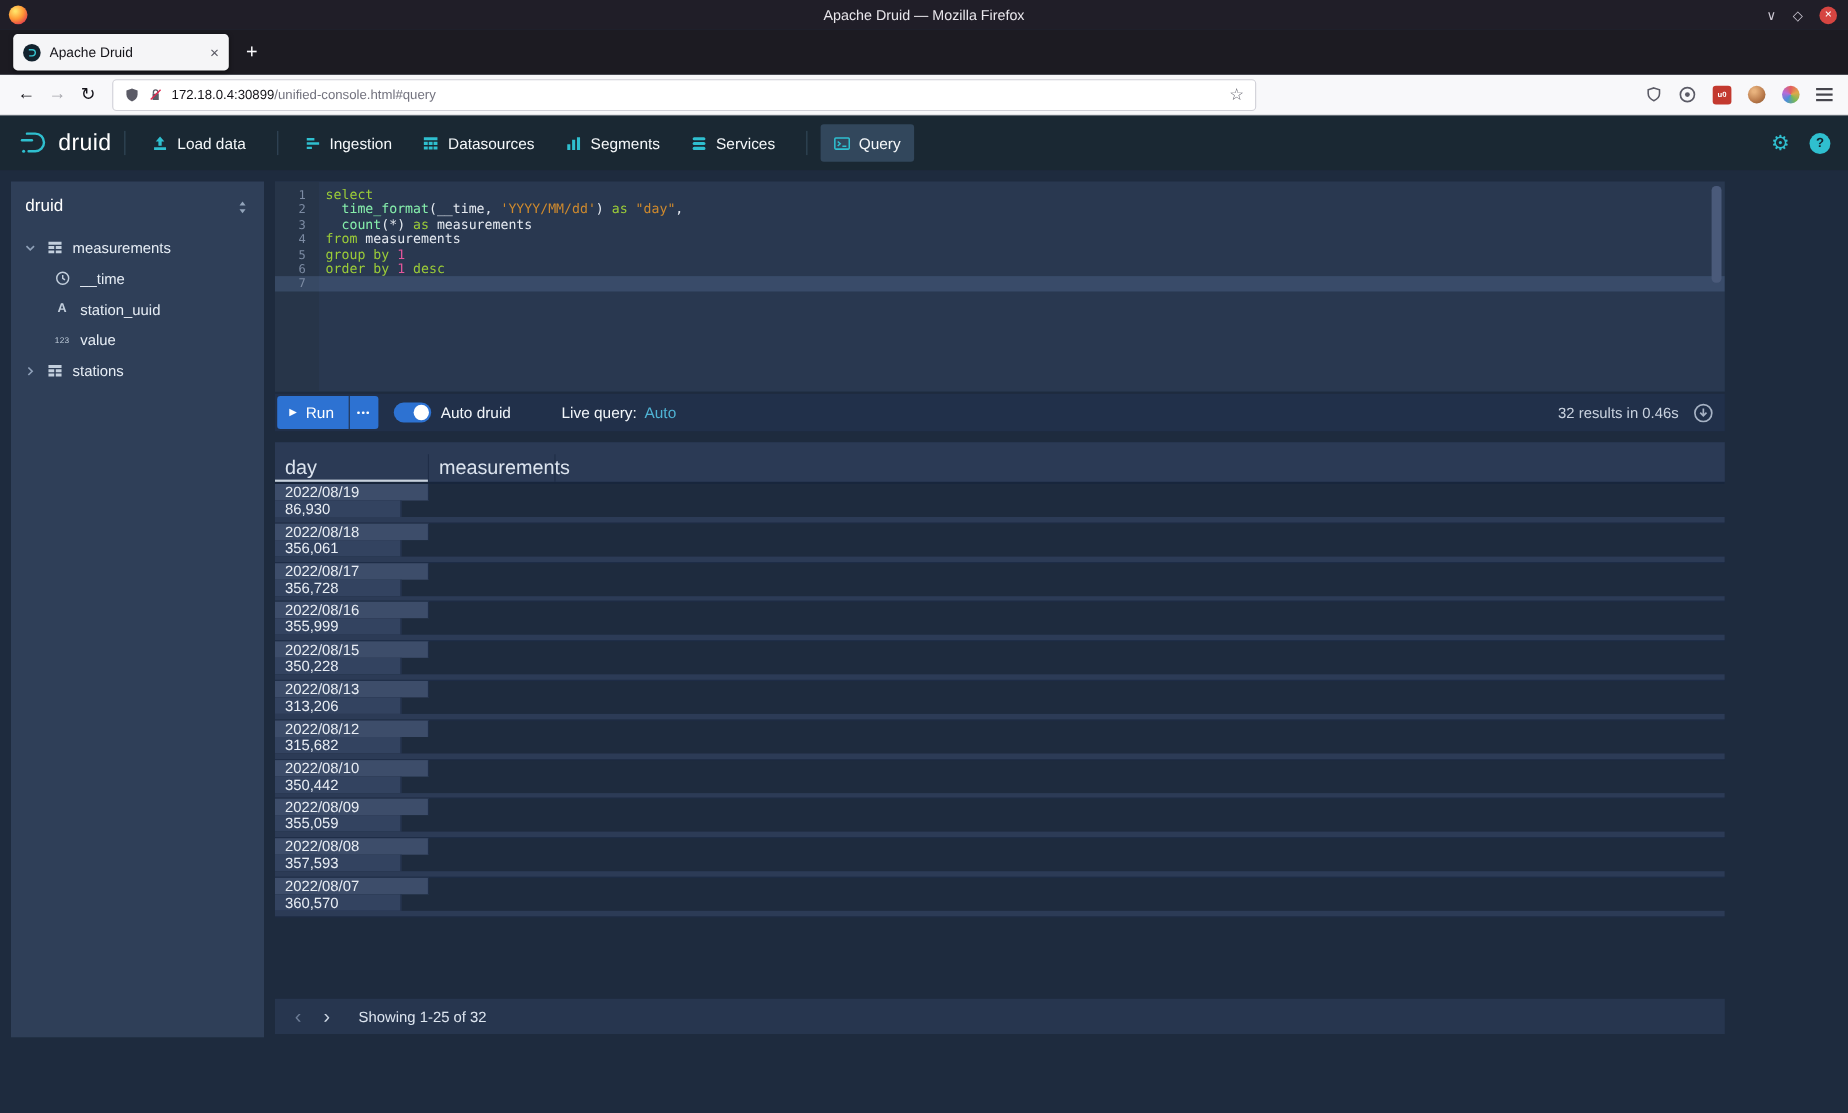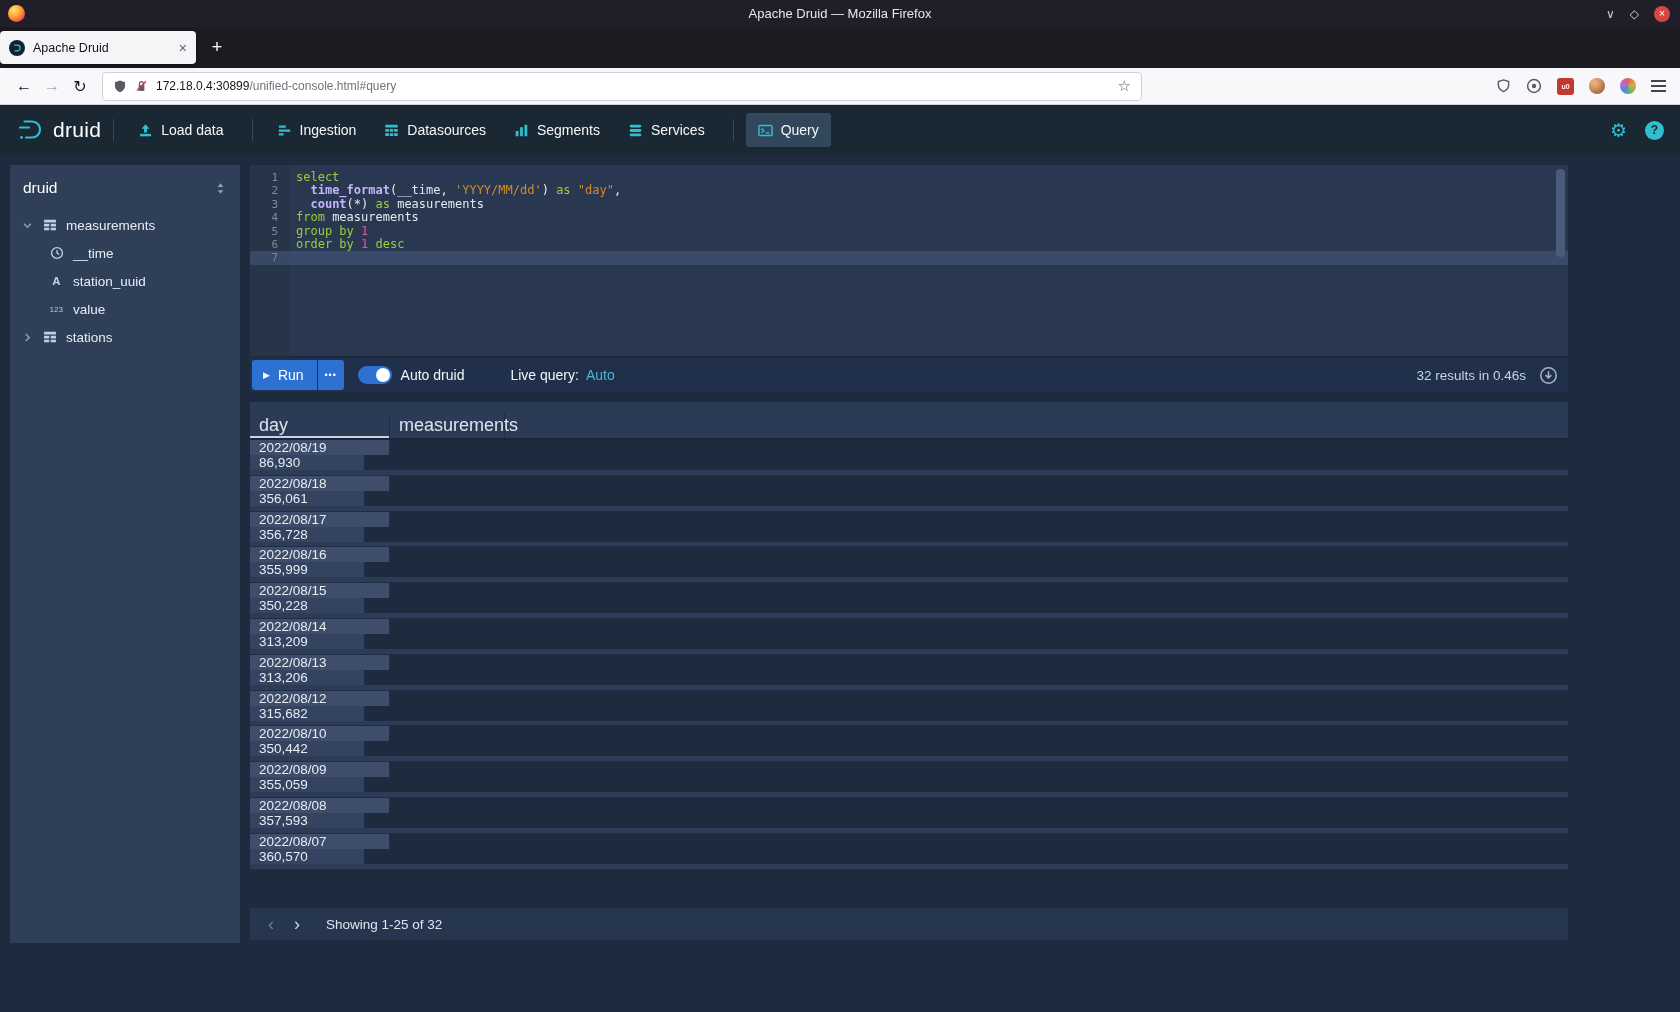--- a/index.html
+++ b/index.html
@@ -10,21 +10,21 @@
   .titlebar { position:relative; height:27px; background:#201e28; }
   .titlebar .title { position:absolute; inset:0; line-height:27px; text-align:center; color:#e9e7ec; font-size:13px; }
   .ff-logo { position:absolute; left:8px; top:5px; width:17px; height:17px; border-radius:50%;
     background:radial-gradient(circle at 35% 30%, #ffe268 5%, #ff9a36 45%, #e0344e 85%); }
   .win-controls { position:absolute; right:10px; top:0; height:27px; display:flex; align-items:center; gap:15px; z-index:2; }
   .wc { color:#cdc9d4; font-size:12px; line-height:1; }
   .wc-close { width:16px; height:16px; border-radius:50%; background:#d64541; color:#fff;
     display:grid; place-items:center; font-size:11px; line-height:1; }
 
   
-  .tabbar { height:41px; background:#1c1b22; display:flex; align-items:center; padding-left:0; }
+  .tabbar { height:41px; background:#1c1b22; display:flex; align-items:center; padding-left:12px; }
   .tab { width:196px; height:33px; background:#f5f5f7; border-radius:4px; display:flex; align-items:center;
     gap:8px; padding:0 9px; box-shadow:0 1px 4px rgba(0,0,0,.5); }
   .favicon { width:16px; height:16px; border-radius:50%; background:#12222e; display:grid; place-items:center; flex:none; }
   .tab-title { color:#15141a; font-size:12.5px; flex:1; white-space:nowrap; overflow:hidden; }
   .tab-close { color:#5b5b66; font-size:14px; }
   .newtab { width:28px; height:28px; margin-left:7px; display:grid; place-items:center; color:#fbfbfe; font-size:18px; border-radius:4px; }
 
   
   .navbar { height:37px; background:#f8f8fa; border-bottom:1px solid #d4d4d8; display:flex; align-items:center; padding:0 10px; }
   .nav-btn { width:28px; height:28px; display:grid; place-items:center; color:#15141a; font-size:16px; border-radius:4px; flex:none; }
@@ -78,21 +78,21 @@
   .main { width:1318px; height:775px; display:flex; flex-direction:column; flex:none; }
 
   
   .editor { height:191px; position:relative; background:#293850; padding-top:6px; overflow:hidden; }
   .editor::before { content:""; position:absolute; left:0; top:0; bottom:0; width:40px; background:#273549; }
   .ed-row { position:relative; display:flex; height:13.4px; font-family:"DejaVu Sans Mono",monospace;
     font-size:12px; line-height:13.4px; }
   .ed-row.current { background:rgba(116,146,198,.22); }
   .ed-gutter { width:40px; padding-right:12px; text-align:right; color:#7c8ba3; font-size:11px; flex:none; }
   .ed-code { white-space:pre; padding-left:6px; color:#e4e9f0; }
-  .tk-kw { color:#9ccd38; } .tk-fn { color:#c4b5fd;font-weight:bold; } .tk-str { color:#cf8a2d; }
+  .tk-kw { color:#9ccd38; } .tk-fn { color:#86efac; } .tk-str { color:#cf8a2d; }
   .tk-num { color:#e3569b; } .tk-pl { color:#e4e9f0; }
   .ed-scrollbar { position:absolute; right:3px; top:4px; width:9px; height:88px; border-radius:4px; background:#4a5a7a; }
 
   
   .runbar { margin-top:2px; height:34px; background:#21304a; display:flex; align-items:center; padding:0 10px 0 2px; flex:none; }
   .btn-run { height:30px; background:#2d72d2; color:#fff; font-size:14px; display:flex; align-items:center; gap:8px;
     padding:0 13px 0 11px; border-radius:3px 0 0 3px; }
   .btn-run .play { font-size:9px; font-family:"DejaVu Sans",sans-serif; }
   .btn-more { width:26px; height:30px; background:#2d72d2; color:#fff; border-radius:0 3px 3px 0; margin-left:1px;
     display:grid; place-items:center; font-size:9px; letter-spacing:1px; }
@@ -410,25 +410,20 @@
           <div class="tcell tc-day">2022/08/16</div>
           <div class="tcell tc-val">355,999</div>
           <div class="tfill"></div>
         </div>
         <div class="trow">
           <div class="tcell tc-day">2022/08/15</div>
           <div class="tcell tc-val">350,228</div>
           <div class="tfill"></div>
         </div>
         <div class="trow">
-          <div class="tcell tc-day">2022/08/14</div>
-          <div class="tcell tc-val">313,209</div>
-          <div class="tfill"></div>
-        </div>
-        <div class="trow">
           <div class="tcell tc-day">2022/08/13</div>
           <div class="tcell tc-val">313,206</div>
           <div class="tfill"></div>
         </div>
         <div class="trow">
           <div class="tcell tc-day">2022/08/12</div>
           <div class="tcell tc-val">315,682</div>
           <div class="tfill"></div>
         </div>
         <div class="trow">

